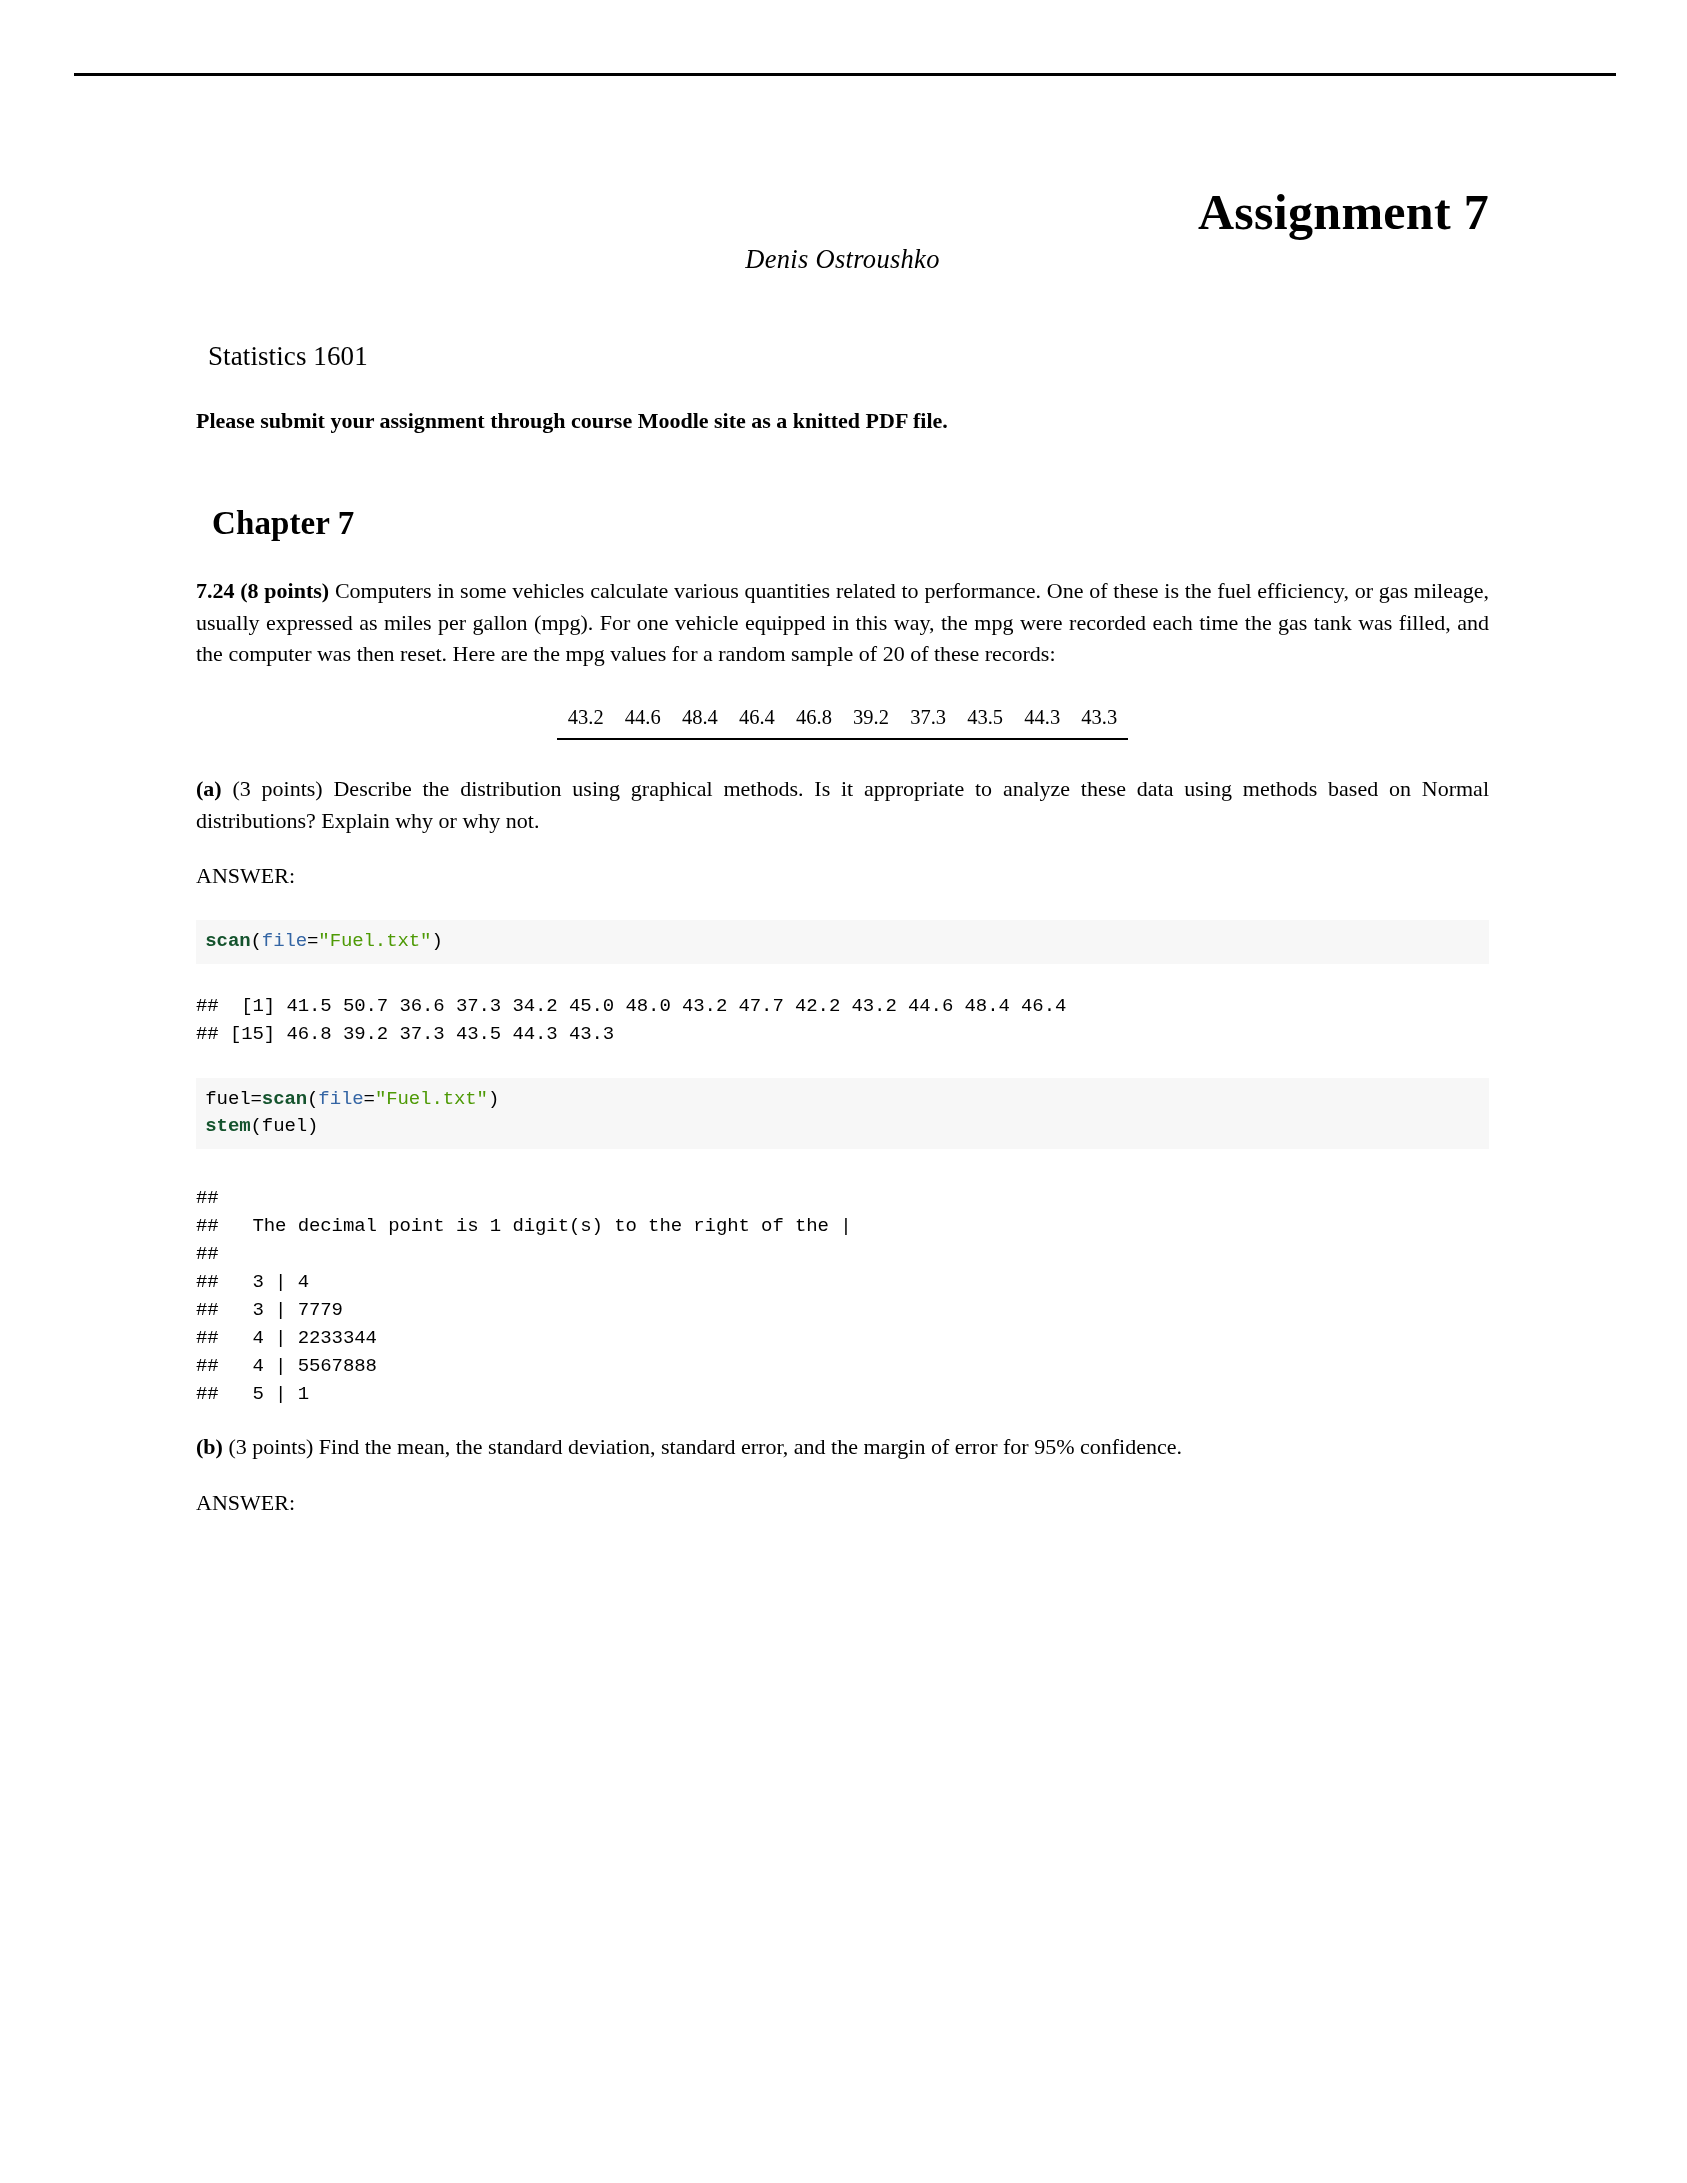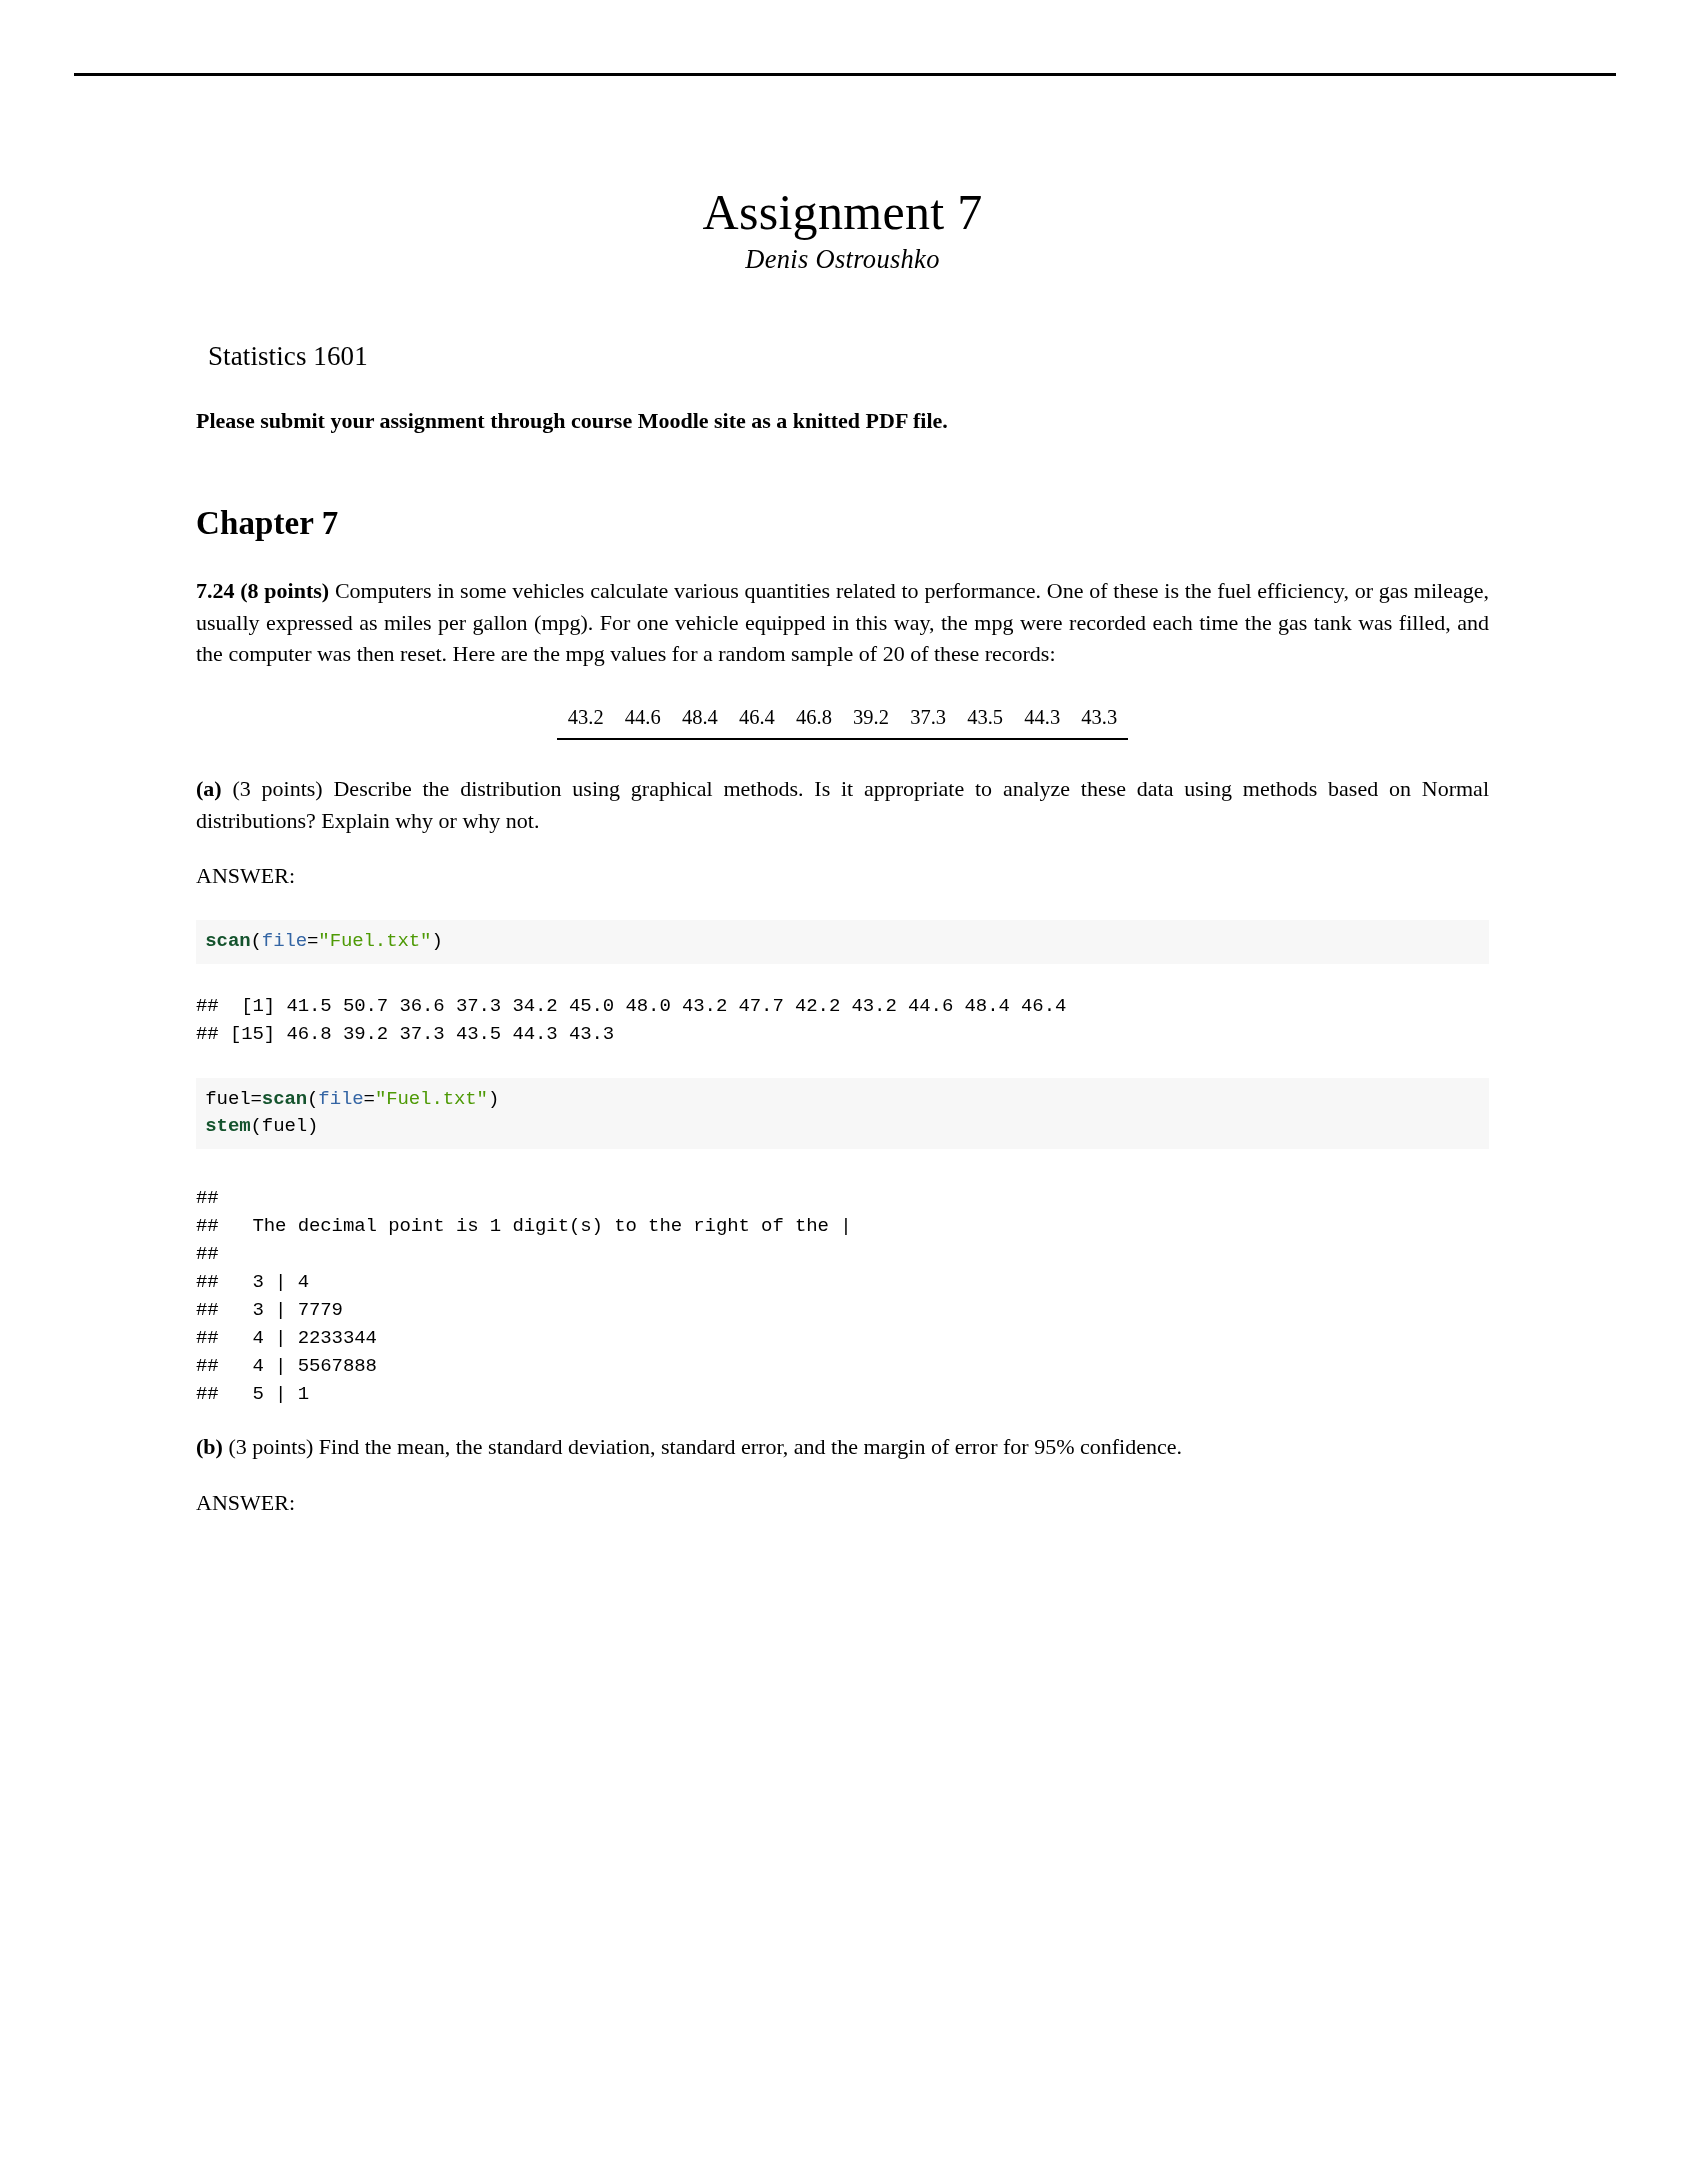--- a/index.html
+++ b/index.html
@@ -34,23 +34,23 @@
 
   .content {
     position: absolute;
     left: 196px;
     top: 185px;
     width: 1293px;
   }
 
   
   .doc-title {
-    text-align: center;
+    text-align: right;
     font-size: 50px;
-    font-weight: normal;
+    font-weight: bold;
     line-height: 1.1;
     margin: 0 0 4px 0;
     letter-spacing: 0.3px;
   }
   .doc-author {
     text-align: center;
     font-style: italic;
     font-size: 26.5px;
     line-height: 1.2;
     margin: 0;
@@ -61,21 +61,21 @@
   h1.section-h {
     font-size: 27px;
     font-weight: normal;
     margin: 65px 0 0 12px;
     line-height: 1.15;
     letter-spacing: 0.1px;
   }
   h1.chapter-h {
     font-size: 33px;
     font-weight: bold;
-    margin: 69px 0 0 0;
+    margin: 69px 0 0 16px;
     line-height: 1.15;
     letter-spacing: 0.1px;
   }
   p.lead-bold {
     font-size: 22px;
     font-weight: bold;
     margin: 34px 0 0 0;
     line-height: 1.35;
   }
 

